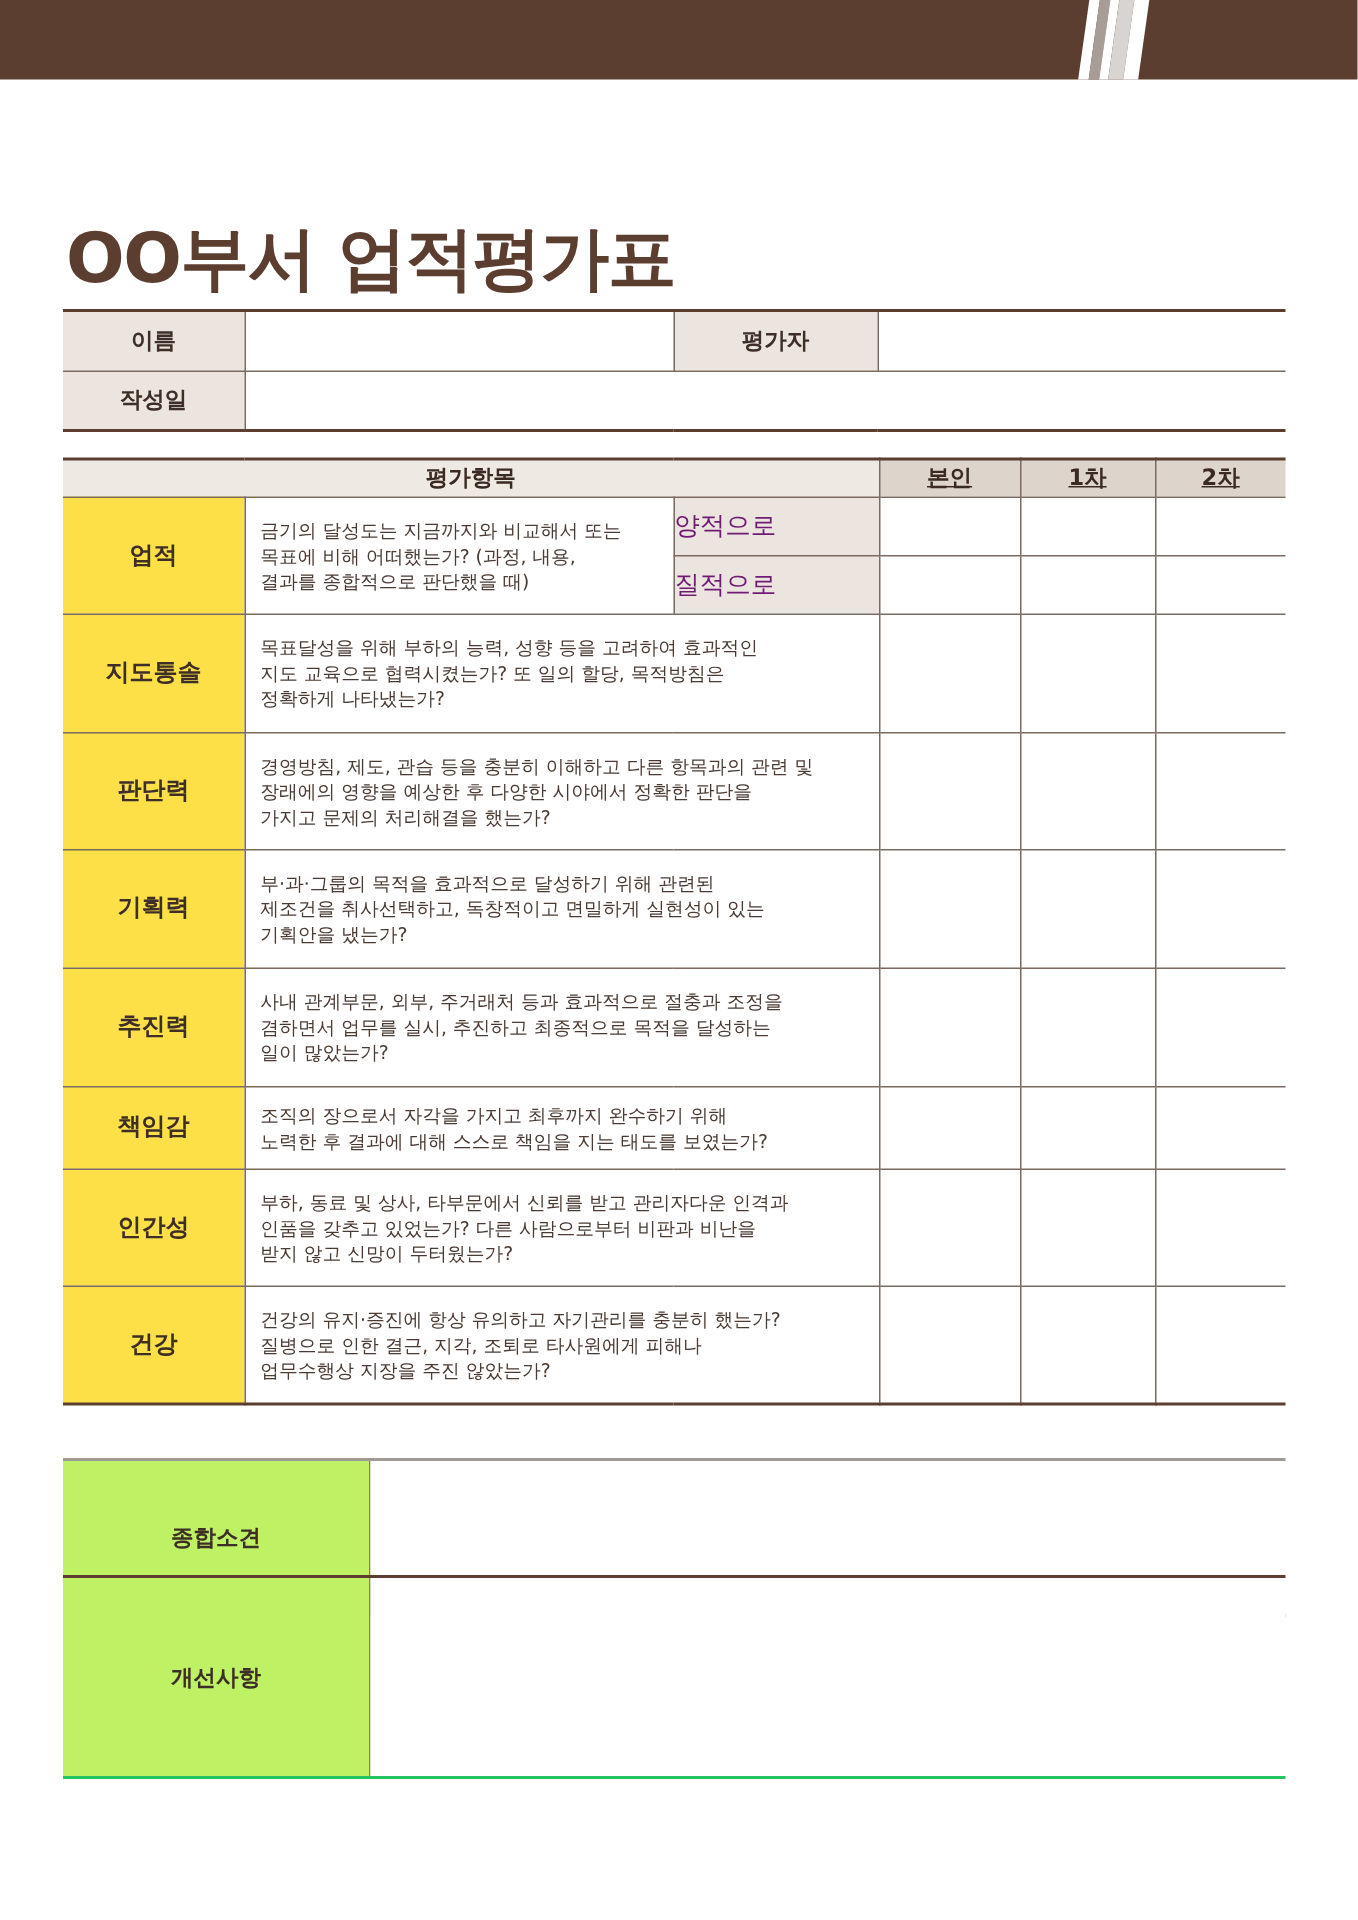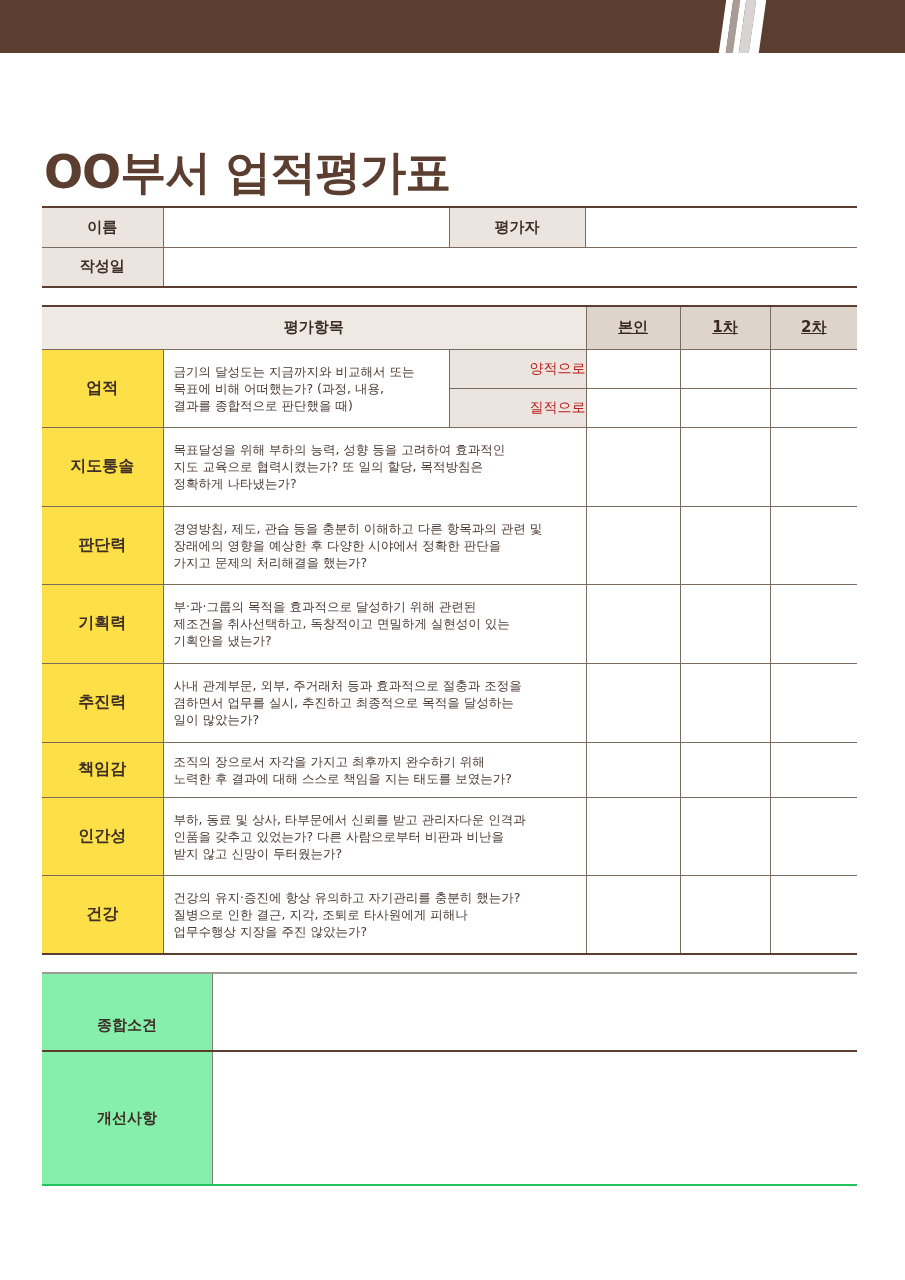--- a/index.html
+++ b/index.html
@@ -16,28 +16,28 @@
     letter-spacing: -1px; line-height: 64px; margin-top: 28px;
   }
   table { border-collapse: collapse; position: absolute; left: 42px; width: 815px; table-layout: fixed; }
   td, th { border: 1px solid #7a6a60; font-weight: normal; vertical-align: middle; }
   tr > :first-child { border-left: none; }
   tr > :last-child { border-right: none; }
   .info { top: 206px; border-top: 2px solid #5c3e30; border-bottom: 2px solid #5c3e30; }
   .info td { height: 40px; }
   .lbl { background: #ece5df; text-align: center; font-size: 15px; font-weight: bold; color: #3d2e27; }
   .eval { top: 305px; border-top: 2px solid #5c3e30; border-bottom: 2px solid #5c3e30; }
-  .eval .head-main { background: #efe9e4; height: 43px; text-align: center; font-size: 15px; font-weight: bold; }
+  .eval .head-main { background: #efe9e4; height: 25px; text-align: center; font-size: 15px; font-weight: bold; }
   .eval .head-col { background: #ddd4cc; text-align: center; font-size: 15px; font-weight: bold; text-decoration: underline; }
   .cat { background: #fde047; text-align: center; font-size: 16px; font-weight: bold; color: #3d2e27; }
   .desc { font-size: 12.5px; line-height: 17px; padding: 0 10px; color: #4a3a32; margin-left: 25px; }
-  .sub { background: #ece5df; text-align: right; font-size: 14px; color: #b91c1c; height: 39px; }
+  .sub { background: #ece5df; text-align: left; font-size: 17px; color: #701a75; height: 39px; }
   .score { background: #fff; }
   .box { position: absolute; left: 42px; width: 815px; display: flex; }
-  .box .blabel { width: 171px; background: #86efac; display: flex; align-items: center; justify-content: center;
+  .box .blabel { width: 205px; background: #bef264; display: flex; align-items: center; justify-content: center;
     font-size: 15px; font-weight: bold; color: #3d2e27; border-right: 1px solid #8a7c72; }
   .box .bval { flex: 1; background: #fff; }
   .box1 { top: 972px; height: 106px; border-top: 2px solid #a09a94; border-bottom: 2px solid #a09a94; }
   .box2 { top: 1050px; height: 136px; border-top: 2px solid #5c3e30; border-bottom: 2px solid #22c55e; }
 </style>
 </head>
 <body>
 
 <div class="top-bar">
   <div class="stripe" style="left:722px;width:7px;background:#fff;"></div>

